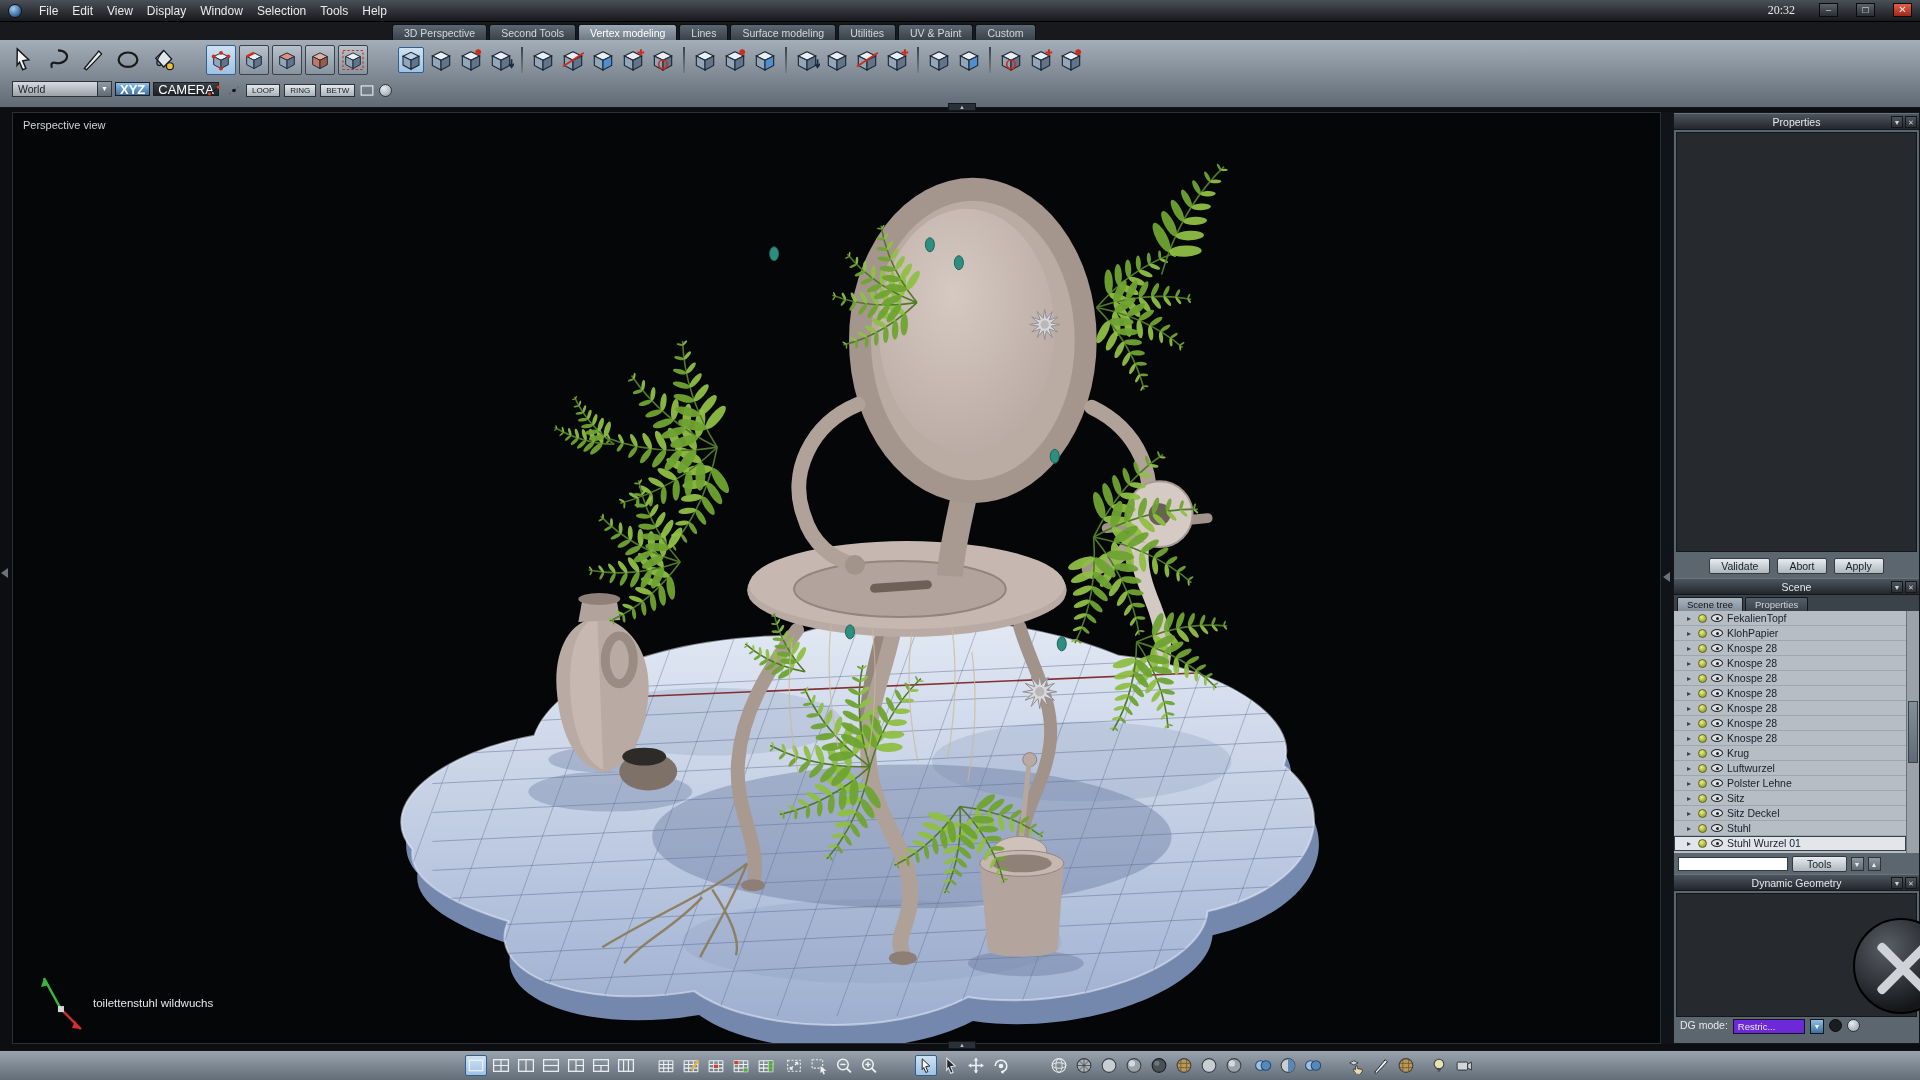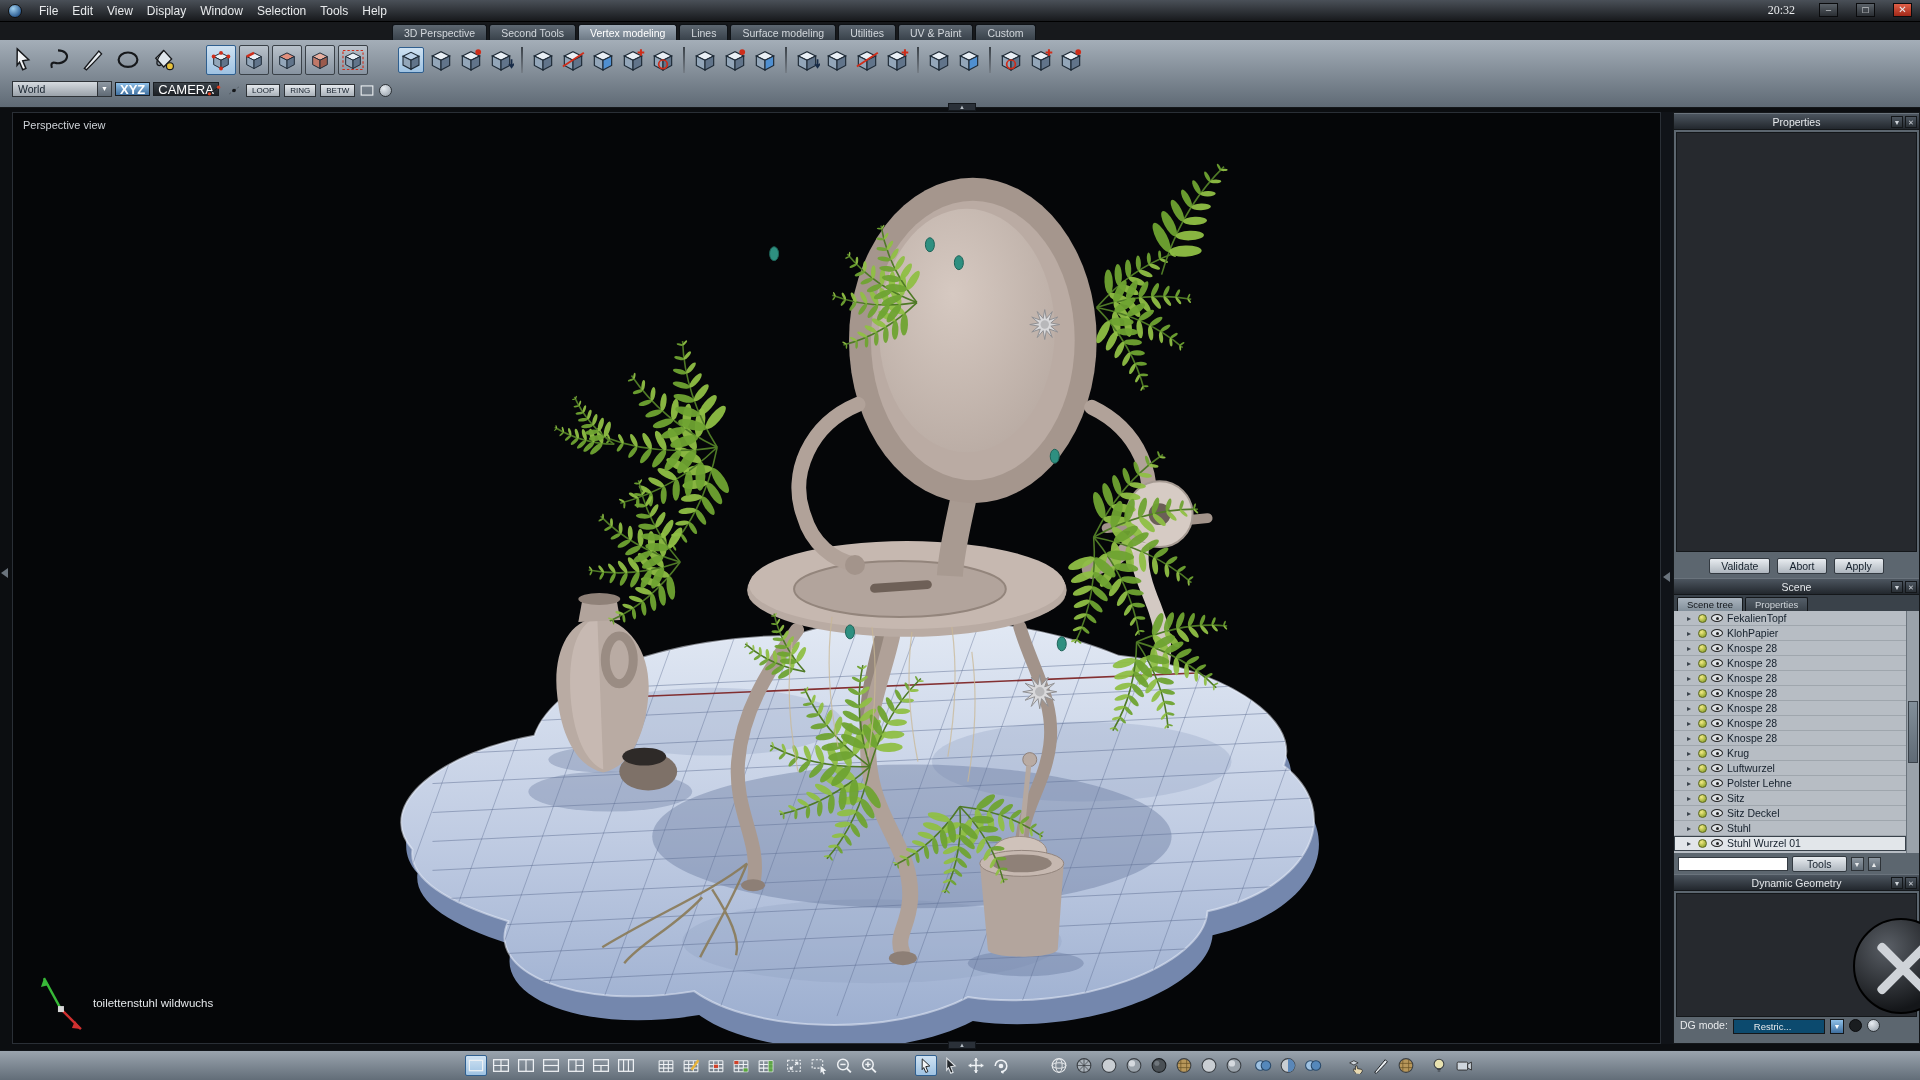--- a/index.html
+++ b/index.html
@@ -109,22 +109,22 @@
   #tree-scroll { width:13px; background:#9aa2aa; border-left:1px solid #6a737c; position:relative; }
   #tree-thumb { position:absolute; left:1px; top:90px; width:10px; height:62px;
     background:linear-gradient(#828f9a,#5f6a75); border:1px solid #3a424a; }
   #select-row { height:21px; flex:none; display:flex; align-items:center; gap:4px; padding:0 4px; }
   #name-input { width:110px; height:14px; background:#ffffff; border:1px solid #333a41; font-size:10px; }
   .spin-btn { width:13px; height:14px; background:linear-gradient(#8f99a3,#5f6a75); border:1px solid #2e3338;
     color:#e8eaec; font-size:7px; line-height:13px; text-align:center; }
   #dg-body { flex:1; margin:2px; background:#26292e; border:1px solid #14171a; }
   #dg-row { height:24px; flex:none; display:flex; align-items:flex-start; gap:5px; padding:0 6px;
     color:#e8eaec; font-size:10.5px; }
-  #dg-dropdown { width:92px; height:15px; background:#0c4a6e; border:1px solid #14171a; color:#e8eaec;
-    font-size:9.5px; display:flex; align-items:center; padding-left:20px; }
+  #dg-dropdown { width:72px; height:15px; background:#6d28d9; border:1px solid #14171a; color:#e8eaec;
+    font-size:9.5px; display:flex; align-items:center; padding-left:4px; }
   #dg-dd-btn { width:14px; height:15px; background:linear-gradient(#8fc0e8,#3f6f9f); border:1px solid #14171a;
     color:#fff; font-size:7px; line-height:14px; text-align:center; }
   .dg-circle-dark { width:13px; height:13px; border-radius:50%; background:#1a1d20; border:1px solid #0a0b0d; }
   .dg-circle-light { width:13px; height:13px; border-radius:50%; background:radial-gradient(circle at 35% 30%,#e8edf2,#8f99a3); border:1px solid #2e3338; }
 
   
   #x-sphere { position:absolute; left:1853px; top:918px; width:96px; height:96px; border-radius:50%;
     background:radial-gradient(circle at 35% 30%, #5a5f66, #141619 72%); border:2px solid #000; z-index:20; }
   #x-sphere::before, #x-sphere::after { content:''; position:absolute; left:14px; top:44px; width:68px; height:9px;
     background:#cfd3d8; border-radius:4px; }

